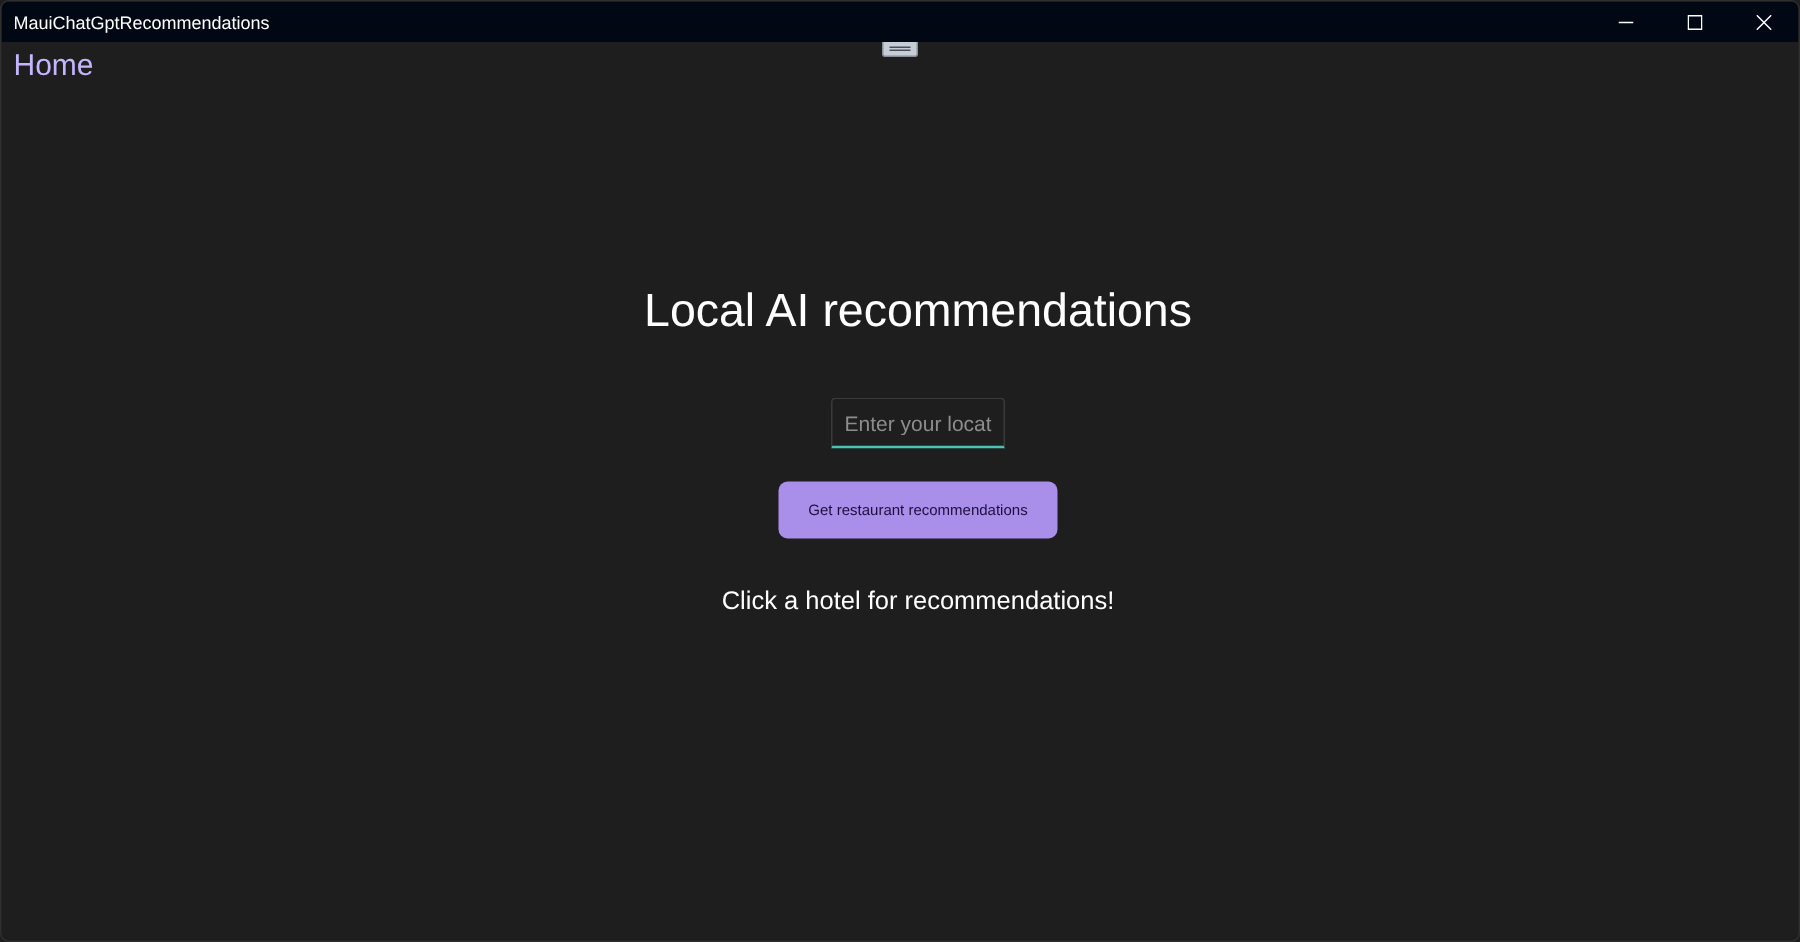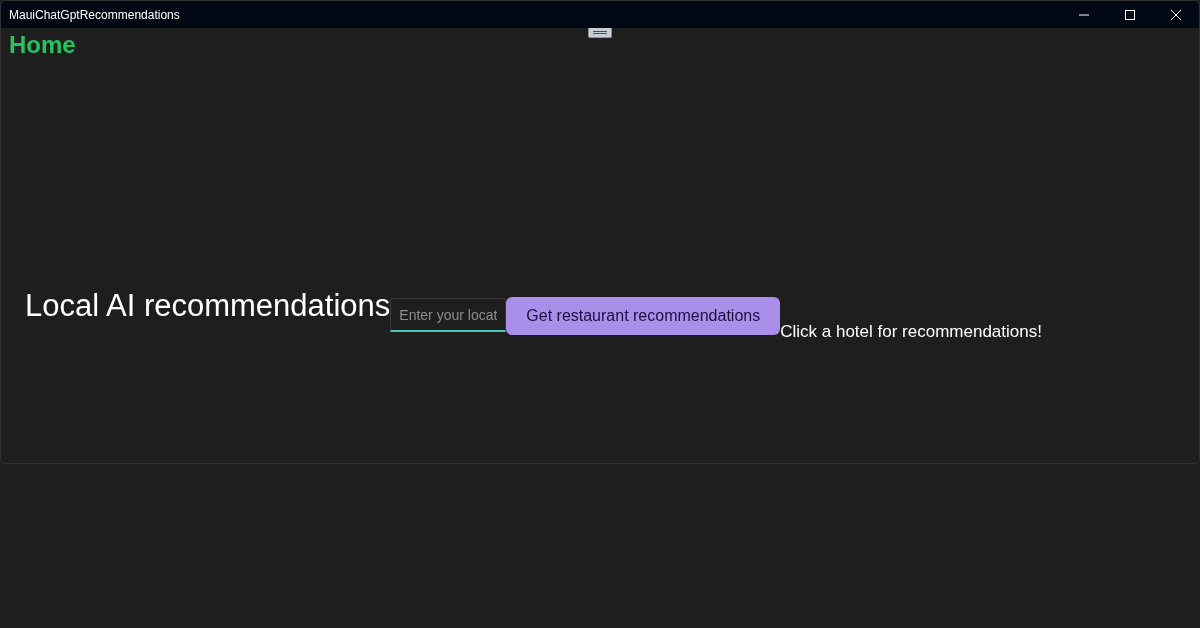--- a/index.html
+++ b/index.html
@@ -1,18 +1,18 @@
 <!DOCTYPE html>
 <html><head>
 <meta charset="utf-8">
 <style>
   * { box-sizing: border-box; margin: 0; padding: 0; }
   html, body { width: 1200px; height: 628px; overflow: hidden; font-family: "Segoe UI", Arial, sans-serif; background: #1e1e1e; }
   .window {
-    width: 1200px; height: 464px;
+    width: 1200px; height: 628px;
     background: #1e1e1e;
     display: flex; flex-direction: column;
     border: 1px solid #303030;
     border-radius: 6px;
     overflow: hidden;
   }
   .titlebar {
     height: 27px;
     background: #010814;
     display: flex; align-items: center;
@@ -32,41 +32,41 @@
   }
   .ctrl svg { display: block; }
   .topnav {
     height: 33px;
     background: #1e1e1e;
     position: relative;
     display: flex; align-items: center;
     padding-left: 8px;
   }
   .home-label {
-    color: #22c55e;
-    font-size: 24px;
-    font-weight: 700;
+    color: #c4b5fd;
+    font-size: 20px;
+    font-weight: 400;
   }
   .nav-handle {
     position: absolute;
     left: 50%; transform: translateX(-50%);
     top: 0;
     width: 24px; height: 10px;
     background: #c7cdd6;
     border: 1px solid #8a8f97;
     border-top: none;
     border-radius: 0 0 2px 2px;
     display: flex; flex-direction: column; align-items: center; justify-content: center;
     gap: 1px;
   }
   .nav-handle .line { width: 14px; height: 1px; background: #4a4f57; }
   .content {
     flex: 1;
     background: #1e1e1e;
-    display: flex; flex-direction: row; align-items: center;
+    display: flex; flex-direction: column; align-items: center;
     padding-top: 128px;
     padding-left: 24px;
   }
   .heading {
     color: #ffffff;
     font-size: 31px;
     font-weight: 500;
     margin-bottom: 40px;
   }
   .location-input {
@@ -83,21 +83,21 @@
     border-radius: 3px 3px 0 0;
   }
   .location-input::placeholder { color: #8d8d8d; }
   .btn {
     background: #a98eea;
     color: #1d0f3e;
     border: none;
     border-radius: 6px;
     height: 38px;
     padding: 0 20px;
-    font-size: 16px;
+    font-size: 10px;
     font-weight: 400;
     margin-bottom: 20px;
     cursor: pointer;
     font-family: inherit;
   }
   .hint {
     color: #ffffff;
     font-size: 17px;
     margin-top: 12px;
   }

